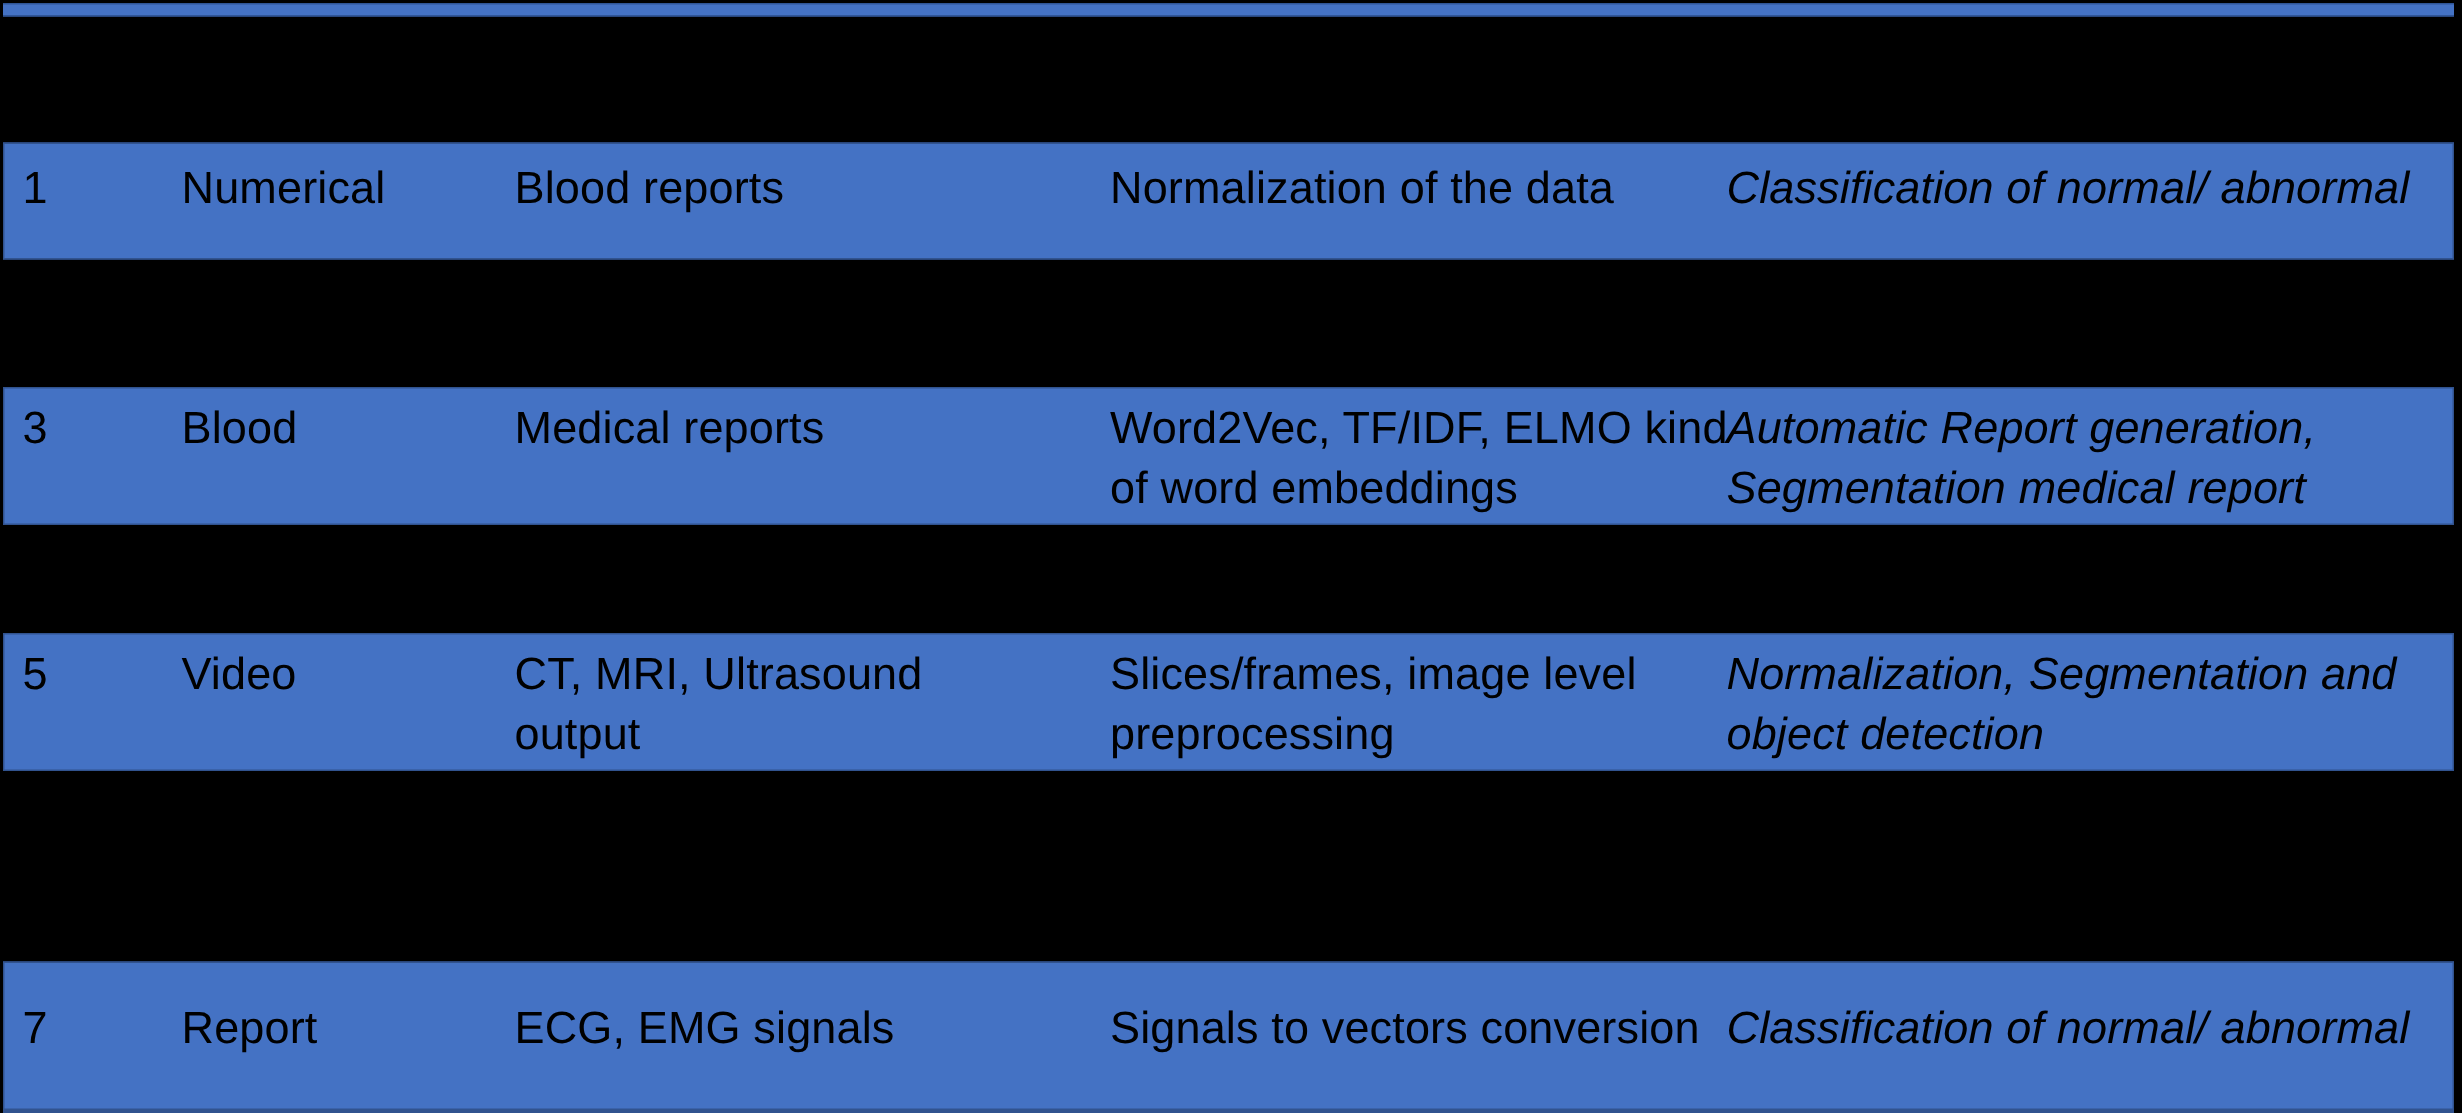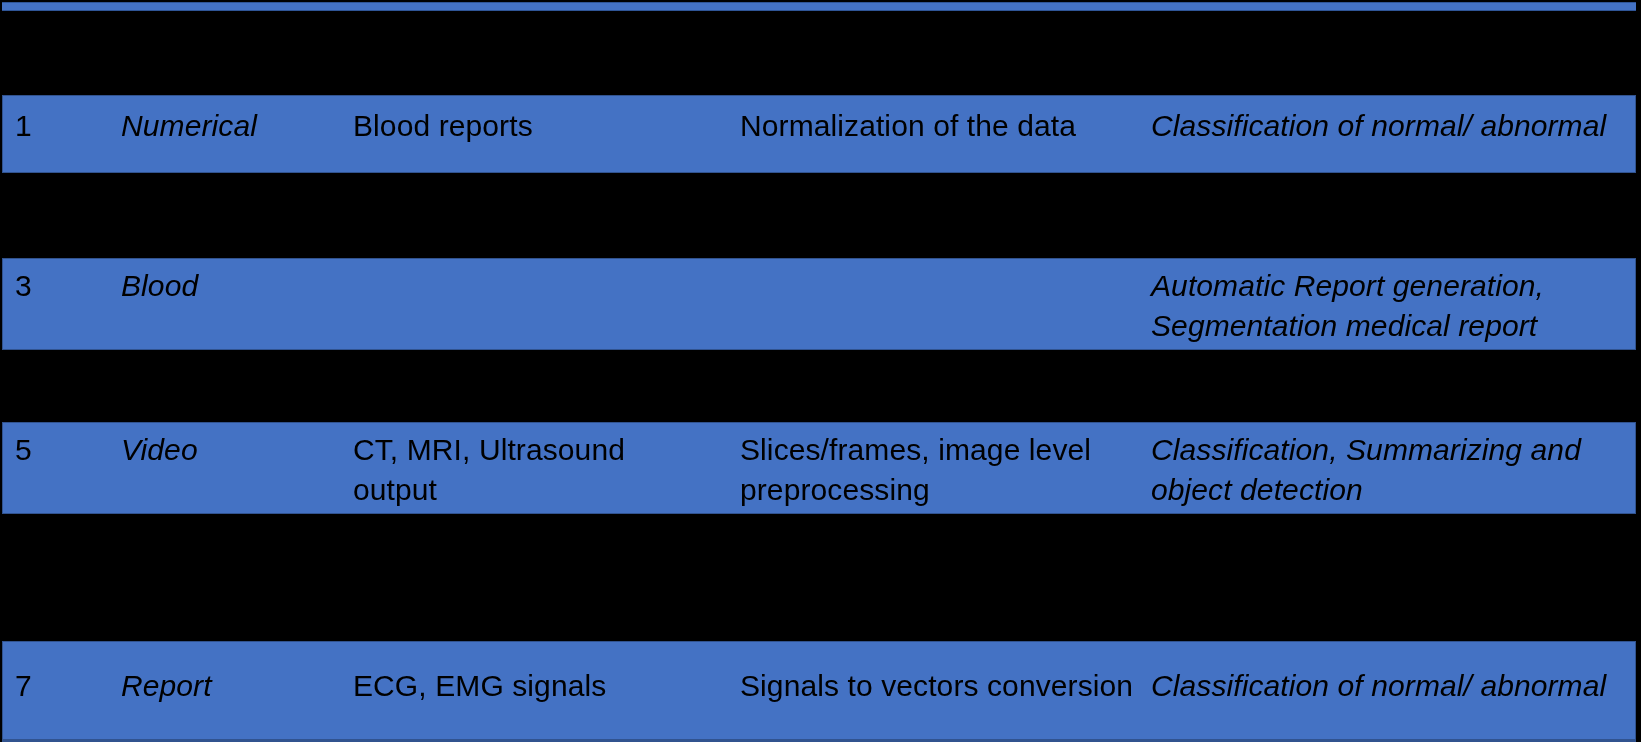--- a/index.html
+++ b/index.html
@@ -44,22 +44,22 @@
   .cell {
     position: absolute;
     top: 0;
     font-size: 30px;
     line-height: 40px;
     letter-spacing: 0.1px;
     color: #000000;
     white-space: pre-line;
   }
   .c-index { left: 12px;   width: 100px; }
-  .c-type  { left: 118px;  width: 232px; font-style: italic; }
-  .c-src   { left: 350px;  width: 352px; }
+  .c-type  { left: 118px;  width: 232px; }
+  .c-src   { left: 340px;  width: 352px; }
   .c-pre   { left: 716px;  width: 428px; margin-left: 21px; }
   .c-task  { left: 1148px; width: 480px; font-style: italic; }
 
   
   .row.r1 { top: 95px;  height: 78px;  }
   .row.r3 { top: 258px; height: 92px;  }
   .row.r5 { top: 422px; height: 92px;  }
   .row.r7 { top: 641px; height: 101px; border-bottom: 3px solid #31538f; }
 
   .row.r1 .cell { padding-top: 10px; }
@@ -78,32 +78,35 @@
     <div class="cell c-index">1</div>
     <div class="cell c-type">Numerical</div>
     <div class="cell c-src">Blood reports</div>
     <div class="cell c-pre">Normalization of the data</div>
     <div class="cell c-task">Classification of normal/ abnormal</div>
   </div>
 
   <div class="row r3">
     <div class="cell c-index">3</div>
     <div class="cell c-type">Blood</div>
+    <div class="cell c-src">Medical reports</div>
+    <div class="cell c-pre">Word2Vec, TF/IDF, ELMO kind
+of word embeddings</div>
     <div class="cell c-task">Automatic Report generation,
 Segmentation medical report</div>
   </div>
 
   <div class="row r5">
     <div class="cell c-index">5</div>
     <div class="cell c-src">CT, MRI, Ultrasound
 output</div>
     <div class="cell c-type">Video</div>
     <div class="cell c-pre">Slices/frames, image level
 preprocessing</div>
-    <div class="cell c-task">Classification, Summarizing and
+    <div class="cell c-task">Normalization, Segmentation and
 object detection</div>
   </div>
 
   <div class="row r7">
     <div class="cell c-index">7</div>
     <div class="cell c-type">Report</div>
     <div class="cell c-pre">Signals to vectors conversion</div>
     <div class="cell c-src">ECG, EMG signals</div>
     <div class="cell c-task">Classification of normal/ abnormal</div>
   </div>

